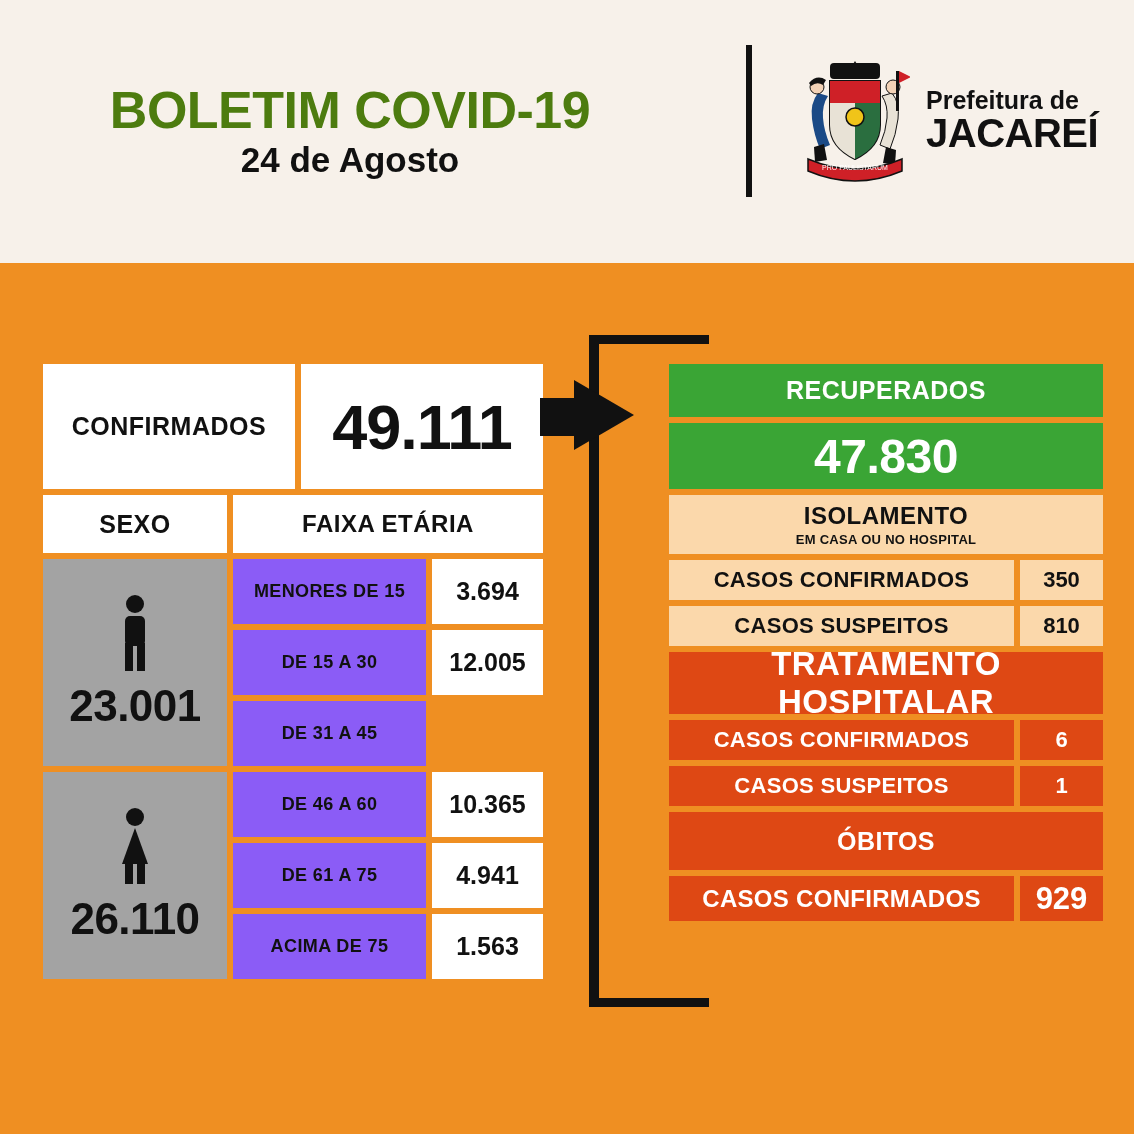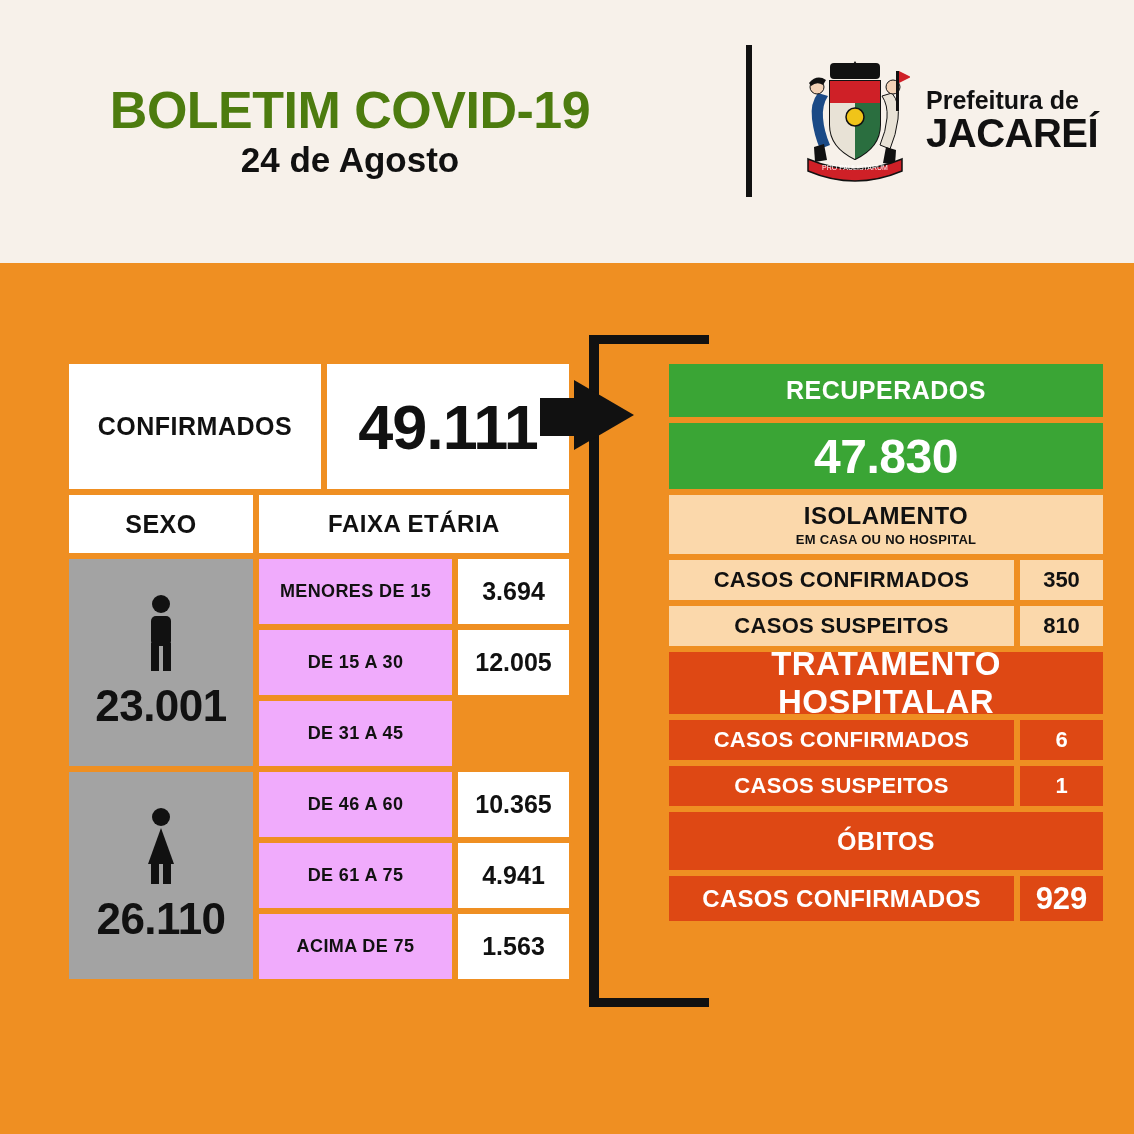--- a/index.html
+++ b/index.html
@@ -44,21 +44,21 @@
     position: absolute; left: 800px; top: 55px;
     display: flex; align-items: center; gap: 16px;
   }
   .crest { width: 110px; height: 130px; position: relative; }
   .brand-text { line-height: 1.0; }
   .brand-line1 { font-size: 25px; font-weight: bold; color: #111; }
   .brand-line2 { font-size: 40px; font-weight: bold; color: #111; letter-spacing: -0.5px; }
 
   
   .left-block {
-    position: absolute; left: 66px; top: 361px;
+    position: absolute; left: 40px; top: 361px;
     width: 506px;
   }
   .row { display: flex; }
   .cell {
     background: #fff; color: #111;
     border: 3px solid #ef8f22;
     display: flex; align-items: center; justify-content: center;
     font-weight: bold; text-align: center;
   }
   .c-confirmados { width: 258px; height: 131px; font-size: 25px; letter-spacing: 0.5px; }
@@ -72,21 +72,21 @@
     width: 190px; height: 213px;
     display: flex; flex-direction: column;
     align-items: center; justify-content: center;
     gap: 6px;
   }
   .sex-num { font-size: 44px; font-weight: bold; color: #111; letter-spacing: -0.5px;}
 
   .age-col { width: 316px; }
   .age-row { display: flex; }
   .age-label {
-    background: #f0abfc; border: 3px solid #ef8f22;
+    background: #8b5cf6; border: 3px solid #ef8f22;
     width: 199px; height: 71px;
     display: flex; align-items: center; justify-content: center;
     font-size: 18px; font-weight: bold; color: #111; letter-spacing: 0.4px;
   }
   .age-value {
     background: #fff; border: 3px solid #ef8f22;
     width: 117px; height: 71px;
     display: flex; align-items: center; justify-content: center;
     font-size: 25px; font-weight: bold; color: #111;
   }

